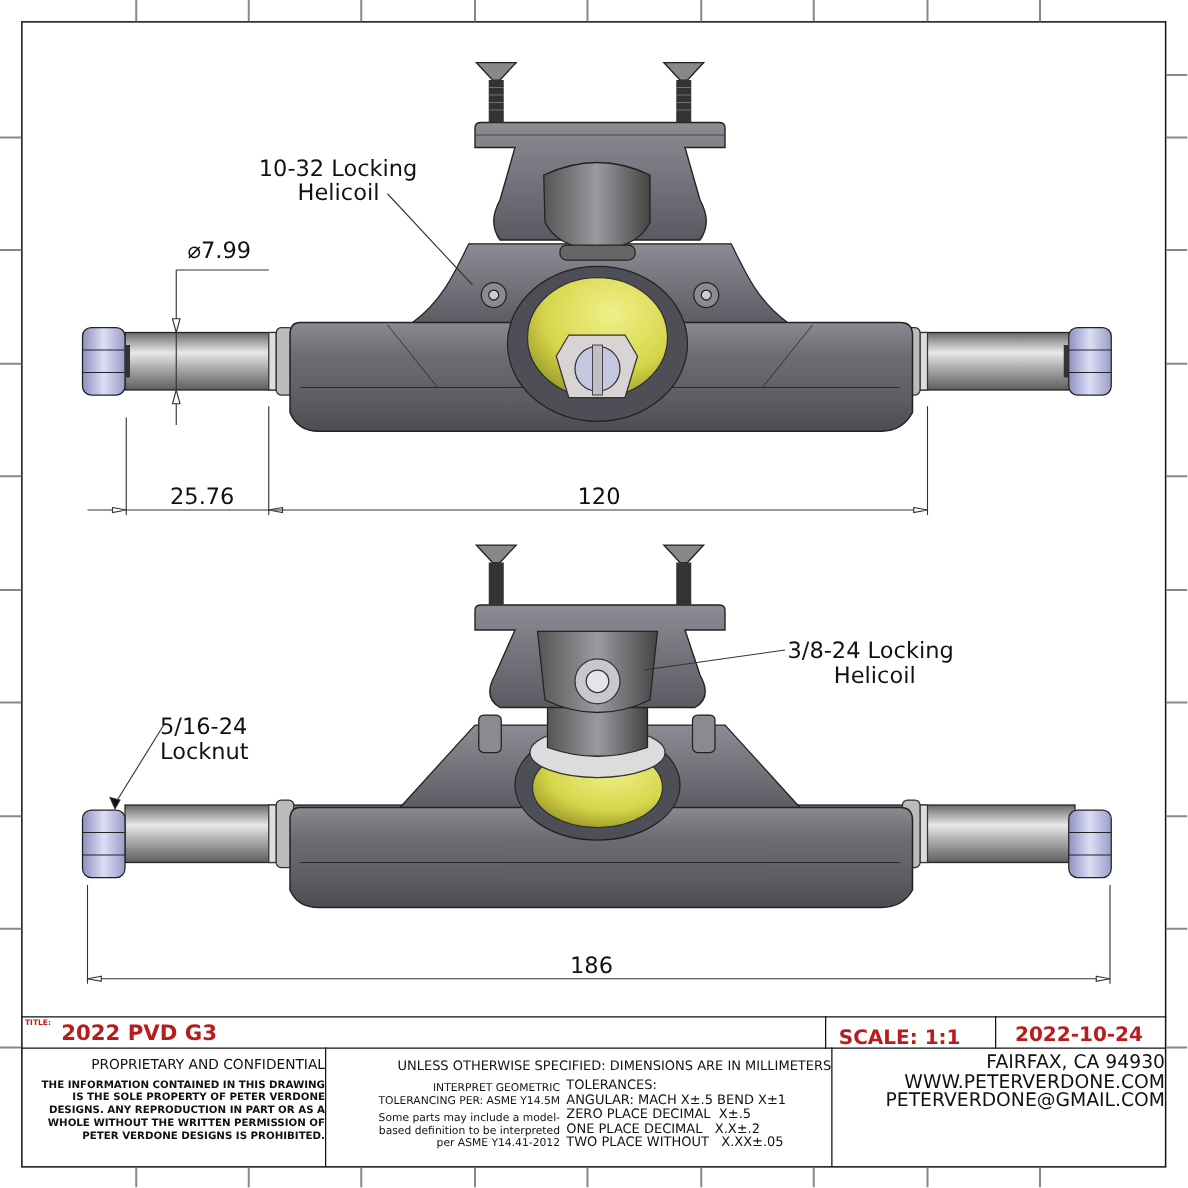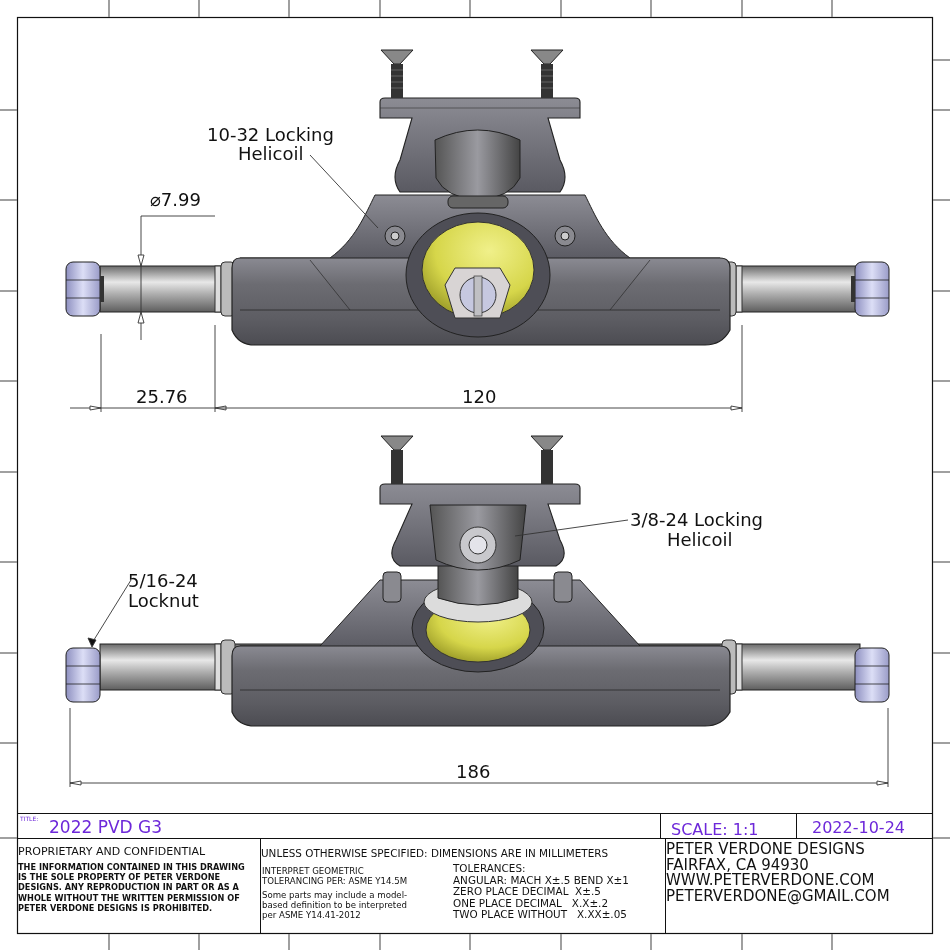--- a/index.html
+++ b/index.html
@@ -1,21 +1,21 @@
 <!DOCTYPE html>
 <html><head>
 <meta charset="utf-8">
 <style>
   html, body { margin:0; padding:0; background:#ffffff; }
   body { width:950px; height:950px; position:relative; overflow:hidden;
          font-family:"DejaVu Sans", sans-serif; color:#111; }
   #sheet { position:absolute; left:0; top:0; width:928px; height:950px; }
-  .t { position:absolute; white-space:nowrap; color:#6d28d9; }
+  .t { position:absolute; white-space:nowrap; color:#b91c1c;font-weight:bold; }
   .tb-line { position:absolute; background:#111; }
-  .cell { position:absolute; text-align:left; }
+  .cell { position:absolute; text-align:right; }
   .small { font-size:8.2px; line-height:10.2px; letter-spacing:0;font-weight:bold; }
   .mid { font-size:11px; line-height:12px; }
   svg text { font-family:"DejaVu Sans", sans-serif; fill:#111; }
 </style>
 </head>
 <body>
 
 <div id="sheet">
 <svg width="950" height="950" viewBox="0 0 950 950" xmlns="http://www.w3.org/2000/svg">
   <defs>
@@ -288,19 +288,18 @@
   </div>
   <div style="position:absolute; left:453px; top:863px; font-size:10.4px; line-height:11.6px;">
     <div>TOLERANCES:</div>
     <div><span>ANGULAR: MACH</span> <span>X±.5   BEND X±1</span></div>
     <div><span>ZERO PLACE DECIMAL</span>&nbsp; <span>X±.5</span></div>
     <div><span>ONE PLACE DECIMAL</span>&nbsp;&nbsp; <span>X.X±.2</span></div>
     <div><span>TWO PLACE WITHOUT</span>&nbsp;&nbsp; <span>X.XX±.05</span></div>
   </div>
 
   <div class="cell" style="left:666px; top:842px; width:266px; font-size:15px; line-height:15.5px;">
-    <div>PETER VERDONE DESIGNS</div>
     <div>FAIRFAX, CA 94930</div>
     <div>WWW.PETERVERDONE.COM</div>
     <div>PETERVERDONE@GMAIL.COM</div>
   </div>
 </div>
 </div>
 
 </body></html>

